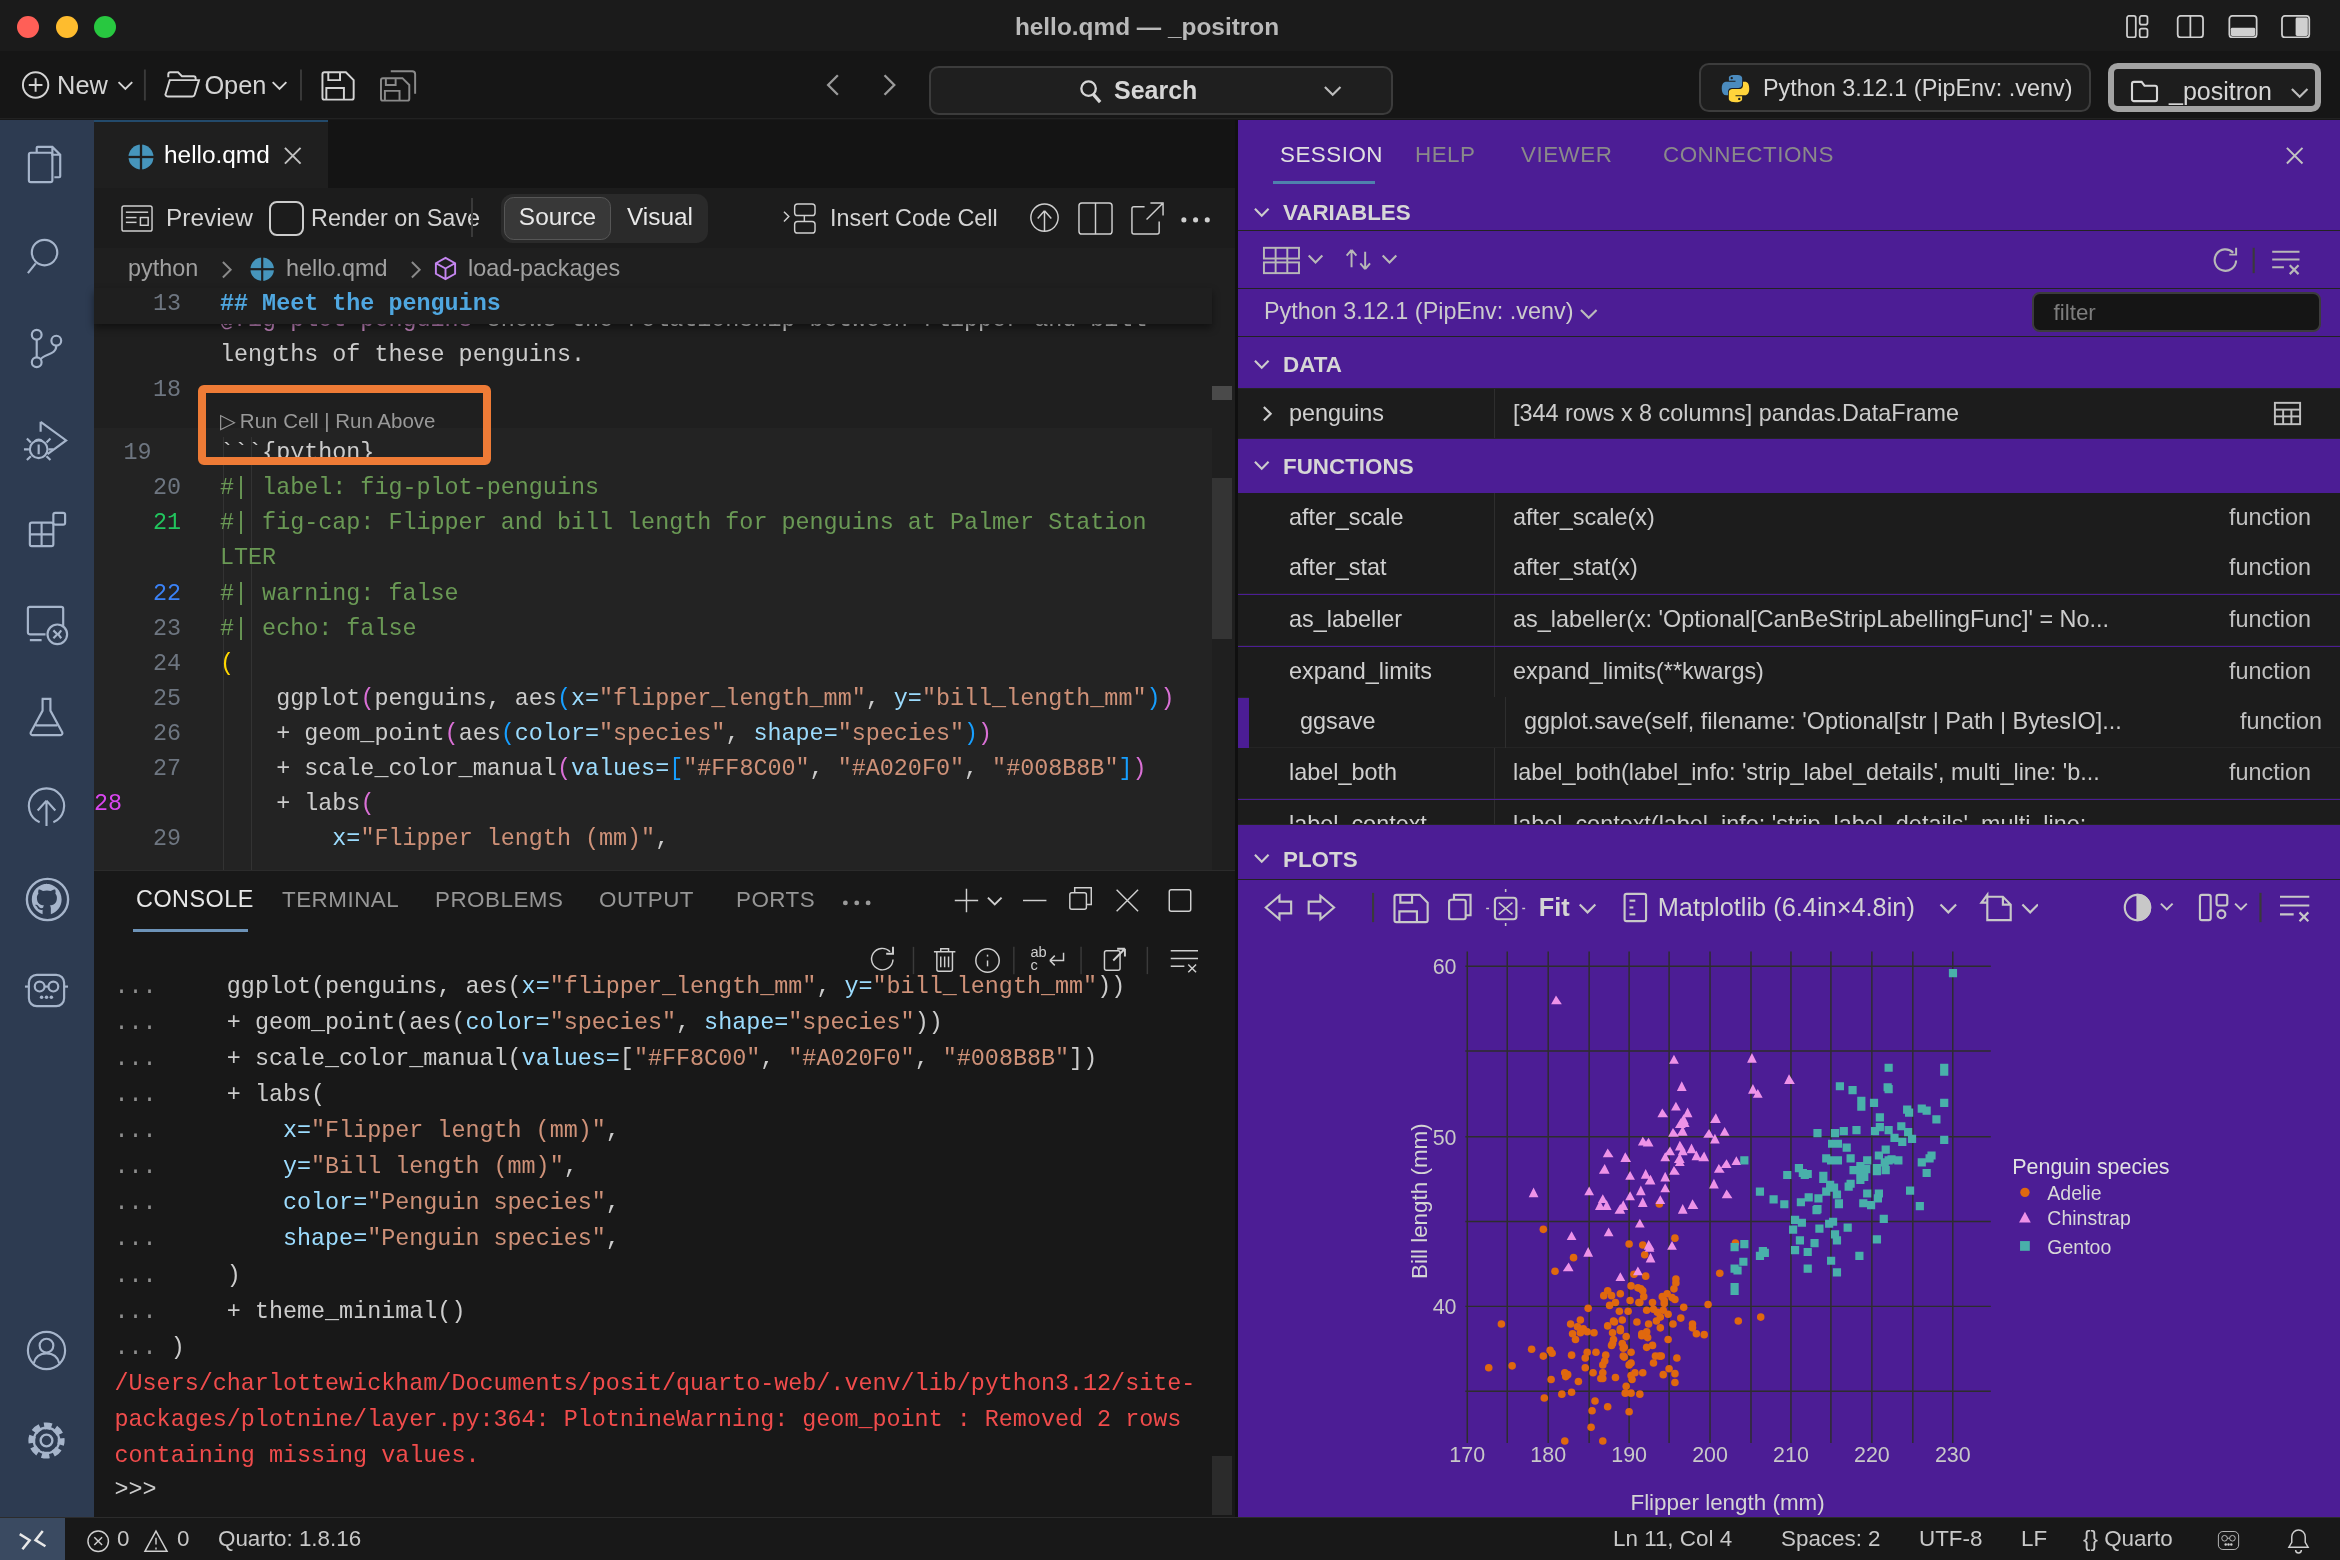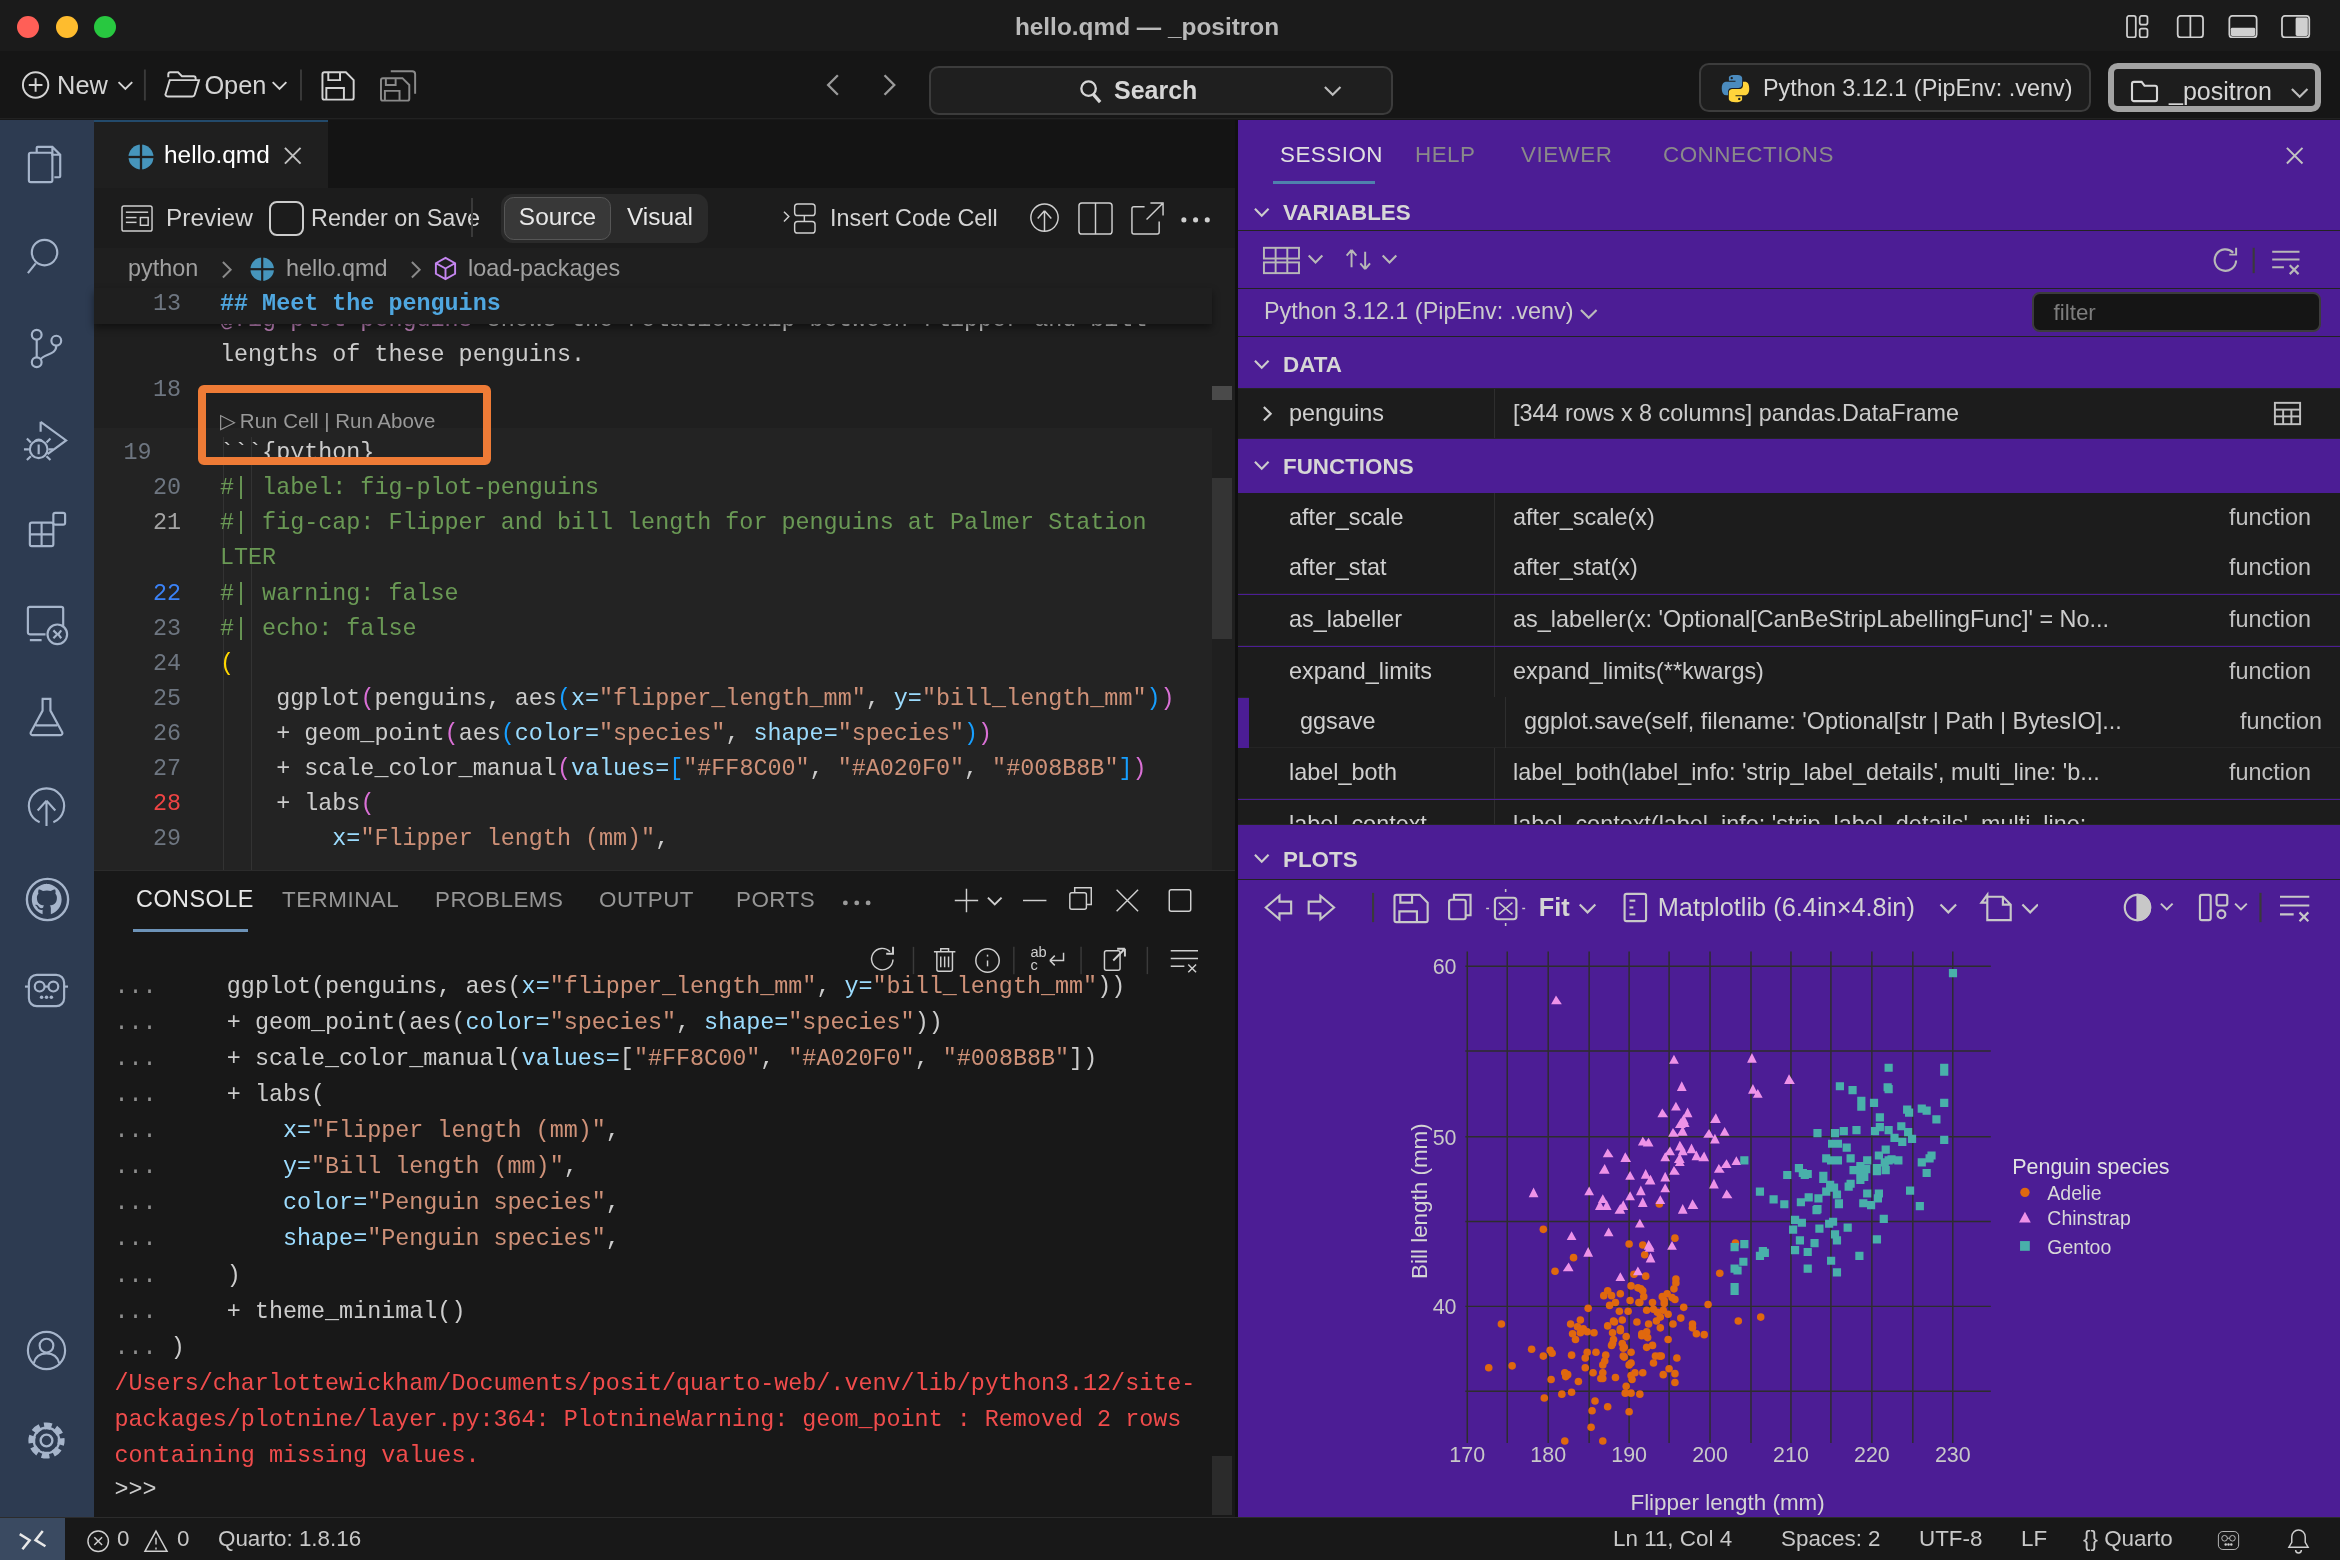--- a/index.html
+++ b/index.html
@@ -271,36 +271,36 @@
     <div class="abs" style="left:129px;top:149px;width:1px;height:433px;background:#333"></div>
       <div class="abs" style="left:157px;top:149px;width:1px;height:433px;background:#333"></div>
       <div class="abs" style="left:126px;top:18.5px;white-space:pre"><span style="color:#c586c0;">@fig-plot-penguins</span><span style="color:#cccccc;">&nbsp;shows&nbsp;the&nbsp;relationship&nbsp;between&nbsp;flipper&nbsp;and&nbsp;bill</span></div>
       <div class="abs" style="left:126px;top:54px;white-space:pre"><span style="color:#cccccc;">lengths&nbsp;of&nbsp;these&nbsp;penguins.</span></div>
       <div class="abs" style="left:0;top:89px;width:87px;text-align:right;color:#6e7681">18</div>
       <div class="abs" style="left:126px;top:121px;font-size:20.5px;color:#999;font-family:'Liberation Sans',sans-serif">▷ Run Cell | Run Above</div>
       <div class="abs" style="left:0;top:152px;width:87px;text-align:center;color:#6e7681">19</div>
       <div class="abs" style="left:126px;top:152px;white-space:pre"><span style="color:#cccccc;">```{python}</span></div>
       <div class="abs" style="left:0;top:187px;width:87px;text-align:right;color:#6e7681">20</div>
       <div class="abs" style="left:126px;top:187px;white-space:pre"><span style="color:#6a9955;">#|&nbsp;label:&nbsp;fig-plot-penguins</span></div>
-      <div class="abs" style="left:0;top:222px;width:87px;text-align:right;color:#a3a3a3">21</div>
+      <div class="abs" style="left:0;top:222px;width:87px;text-align:right;color:#22c55e">21</div>
       <div class="abs" style="left:126px;top:222px;white-space:pre"><span style="color:#6a9955;">#|&nbsp;fig-cap:&nbsp;Flipper&nbsp;and&nbsp;bill&nbsp;length&nbsp;for&nbsp;penguins&nbsp;at&nbsp;Palmer&nbsp;Station</span></div>
       <div class="abs" style="left:126px;top:257px;white-space:pre"><span style="color:#6a9955;">LTER</span></div>
       <div class="abs" style="left:0;top:293px;width:87px;text-align:right;color:#3b82f6">22</div>
       <div class="abs" style="left:126px;top:293px;white-space:pre"><span style="color:#6a9955;">#|&nbsp;warning:&nbsp;false</span></div>
       <div class="abs" style="left:0;top:328px;width:87px;text-align:right;color:#6e7681">23</div>
       <div class="abs" style="left:126px;top:328px;white-space:pre"><span style="color:#6a9955;">#|&nbsp;echo:&nbsp;false</span></div>
       <div class="abs" style="left:0;top:363px;width:87px;text-align:right;color:#6e7681">24</div>
       <div class="abs" style="left:126px;top:363px;white-space:pre"><span style="color:#ffd700;">(</span></div>
       <div class="abs" style="left:0;top:398px;width:87px;text-align:right;color:#6e7681">25</div>
       <div class="abs" style="left:126px;top:398px;white-space:pre"><span style="color:#cccccc;">&nbsp;&nbsp;&nbsp;&nbsp;ggplot</span><span style="color:#da70d6;">(</span><span style="color:#cccccc;">penguins,&nbsp;aes</span><span style="color:#179fff;">(</span><span style="color:#9cdcfe;">x=</span><span style="color:#ce9178;">"flipper_length_mm"</span><span style="color:#cccccc;">,&nbsp;</span><span style="color:#9cdcfe;">y=</span><span style="color:#ce9178;">"bill_length_mm"</span><span style="color:#179fff;">)</span><span style="color:#da70d6;">)</span></div>
       <div class="abs" style="left:0;top:433px;width:87px;text-align:right;color:#6e7681">26</div>
       <div class="abs" style="left:126px;top:433px;white-space:pre"><span style="color:#cccccc;">&nbsp;&nbsp;&nbsp;&nbsp;+&nbsp;geom_point</span><span style="color:#da70d6;">(</span><span style="color:#cccccc;">aes</span><span style="color:#179fff;">(</span><span style="color:#9cdcfe;">color=</span><span style="color:#ce9178;">"species"</span><span style="color:#cccccc;">,&nbsp;</span><span style="color:#9cdcfe;">shape=</span><span style="color:#ce9178;">"species"</span><span style="color:#179fff;">)</span><span style="color:#da70d6;">)</span></div>
       <div class="abs" style="left:0;top:468px;width:87px;text-align:right;color:#6e7681">27</div>
       <div class="abs" style="left:126px;top:468px;white-space:pre"><span style="color:#cccccc;">&nbsp;&nbsp;&nbsp;&nbsp;+&nbsp;scale_color_manual</span><span style="color:#da70d6;">(</span><span style="color:#9cdcfe;">values=</span><span style="color:#179fff;">[</span><span style="color:#ce9178;">"#FF8C00"</span><span style="color:#cccccc;">,&nbsp;</span><span style="color:#ce9178;">"#A020F0"</span><span style="color:#cccccc;">,&nbsp;</span><span style="color:#ce9178;">"#008B8B"</span><span style="color:#179fff;">]</span><span style="color:#da70d6;">)</span></div>
-      <div class="abs" style="left:0;top:503px;width:87px;text-align:right;color:#ef4444">28</div>
+      <div class="abs" style="left:0;top:503px;width:87px;text-align:left;color:#d946ef">28</div>
       <div class="abs" style="left:126px;top:503px;white-space:pre"><span style="color:#cccccc;">&nbsp;&nbsp;&nbsp;&nbsp;+&nbsp;labs</span><span style="color:#da70d6;">(</span></div>
       <div class="abs" style="left:0;top:538px;width:87px;text-align:right;color:#6e7681">29</div>
       <div class="abs" style="left:126px;top:538px;white-space:pre"><span style="color:#9cdcfe;">&nbsp;&nbsp;&nbsp;&nbsp;&nbsp;&nbsp;&nbsp;&nbsp;x=</span><span style="color:#ce9178;">"Flipper&nbsp;length&nbsp;(mm)"</span><span style="color:#cccccc;">,</span></div>
 
     <div class="abs" style="left:104px;top:97px;width:293px;height:80px;border:8.8px solid #ee7b36;border-radius:5.9px"></div>
 
     <div class="abs" style="left:1118px;top:190px;width:19.5px;height:161px;background:#424242;opacity:.6"></div>
     <div class="abs" style="left:1118px;top:98px;width:19.5px;height:13.7px;background:#4a4a4a"></div>
   </div>
 

